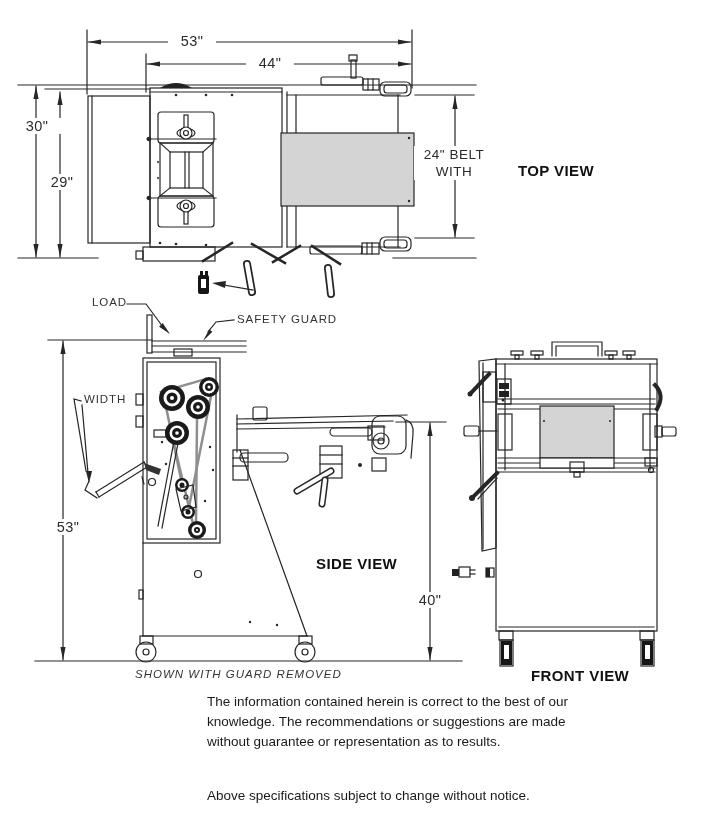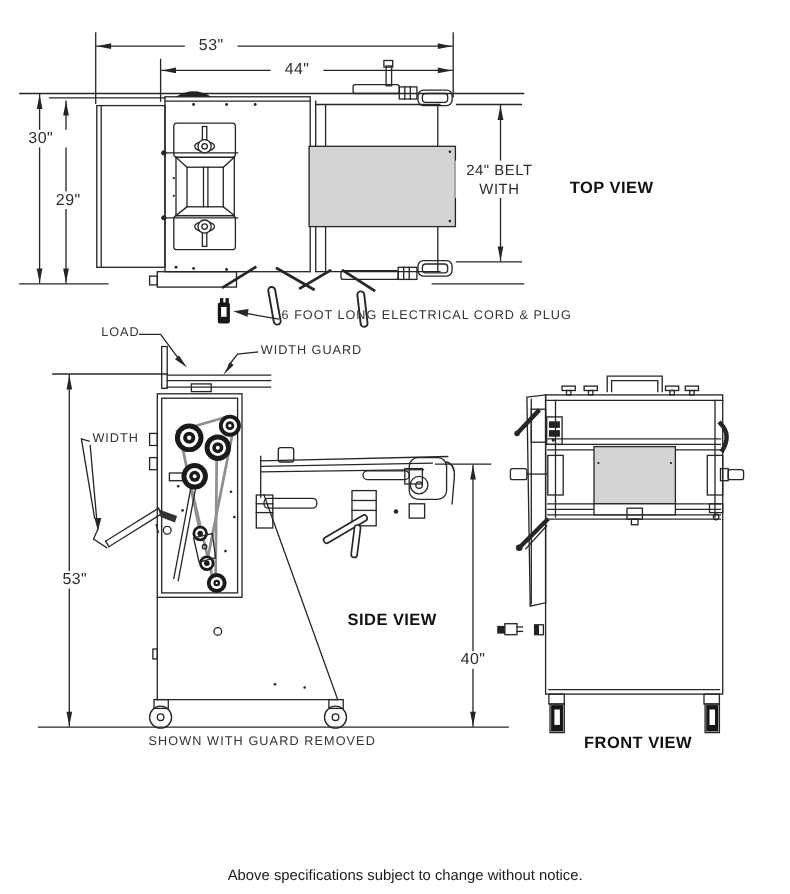--- a/index.html
+++ b/index.html
@@ -3,21 +3,21 @@
 <meta charset="utf-8">
 <style>
   html,body{margin:0;padding:0;background:#fff;}
   .canvas{position:relative;width:718px;height:813px;background:#ffffff;overflow:hidden;
           font-family:"Liberation Sans",sans-serif;color:#222;}
   svg{position:absolute;left:0;top:0;}
   .lbl{position:absolute;white-space:nowrap;}
   .dim{font-size:14.5px;letter-spacing:.4px;color:#2b2b2b;background:#fff;text-align:center;padding:0 2px;}
   .anno{font-size:11.5px;letter-spacing:.9px;color:#333;}
   .viewlabel{font-size:15px;font-weight:bold;letter-spacing:.4px;color:#111;}
-  .caption{font-size:11.5px;letter-spacing:1px;color:#333;}
+  .caption{font-size:11.5px;letter-spacing:1px;color:#333;font-style:italic;}
   .para{position:absolute;font-size:13.5px;line-height:20px;color:#1a1a1a;white-space:normal;}
   .beltlbl{position:absolute;text-align:center;background:#fff;font-size:13.5px;letter-spacing:.5px;color:#2b2b2b;line-height:17px;}
 </style>
 </head>
 <body>
 
 <div class="canvas">
 
 <svg width="718" height="813" viewBox="0 0 718 813" stroke="#262626" stroke-width="1.2" fill="none" stroke-linecap="square">
 
@@ -372,27 +372,27 @@
 <div class="lbl dim" style="left:13px;top:118px;width:44px;">30"</div>
 <div class="lbl dim" style="left:38px;top:174px;width:44px;">29"</div>
 
 <div class="beltlbl" style="left:414px;top:146px;width:80px;">
   <div>24" BELT</div>
   <div>WITH</div>
 </div>
 
 <div class="lbl viewlabel" style="left:502px;top:162px;margin-left:16px;">TOP VIEW</div>
 
-<div class="lbl anno" style="left:256px;top:281px;">6 FOOT LONG ELECTRICAL CORD &amp; PLUG</div>
 <div class="lbl anno" style="left:92px;top:296px;text-align:center;">LOAD</div>
-<div class="lbl anno" style="left:237px;top:313px;">WIDTH GUARD</div>
+<div class="lbl anno" style="left:237px;top:313px;">SAFETY GUARD</div>
 <div class="lbl anno" style="left:84px;top:393px;">WIDTH</div>
 
 <div class="lbl dim" style="left:44px;top:519px;width:44px;">53"</div>
 <div class="lbl viewlabel" style="left:316px;top:555px;">SIDE VIEW</div>
 <div class="lbl dim" style="left:406px;top:592px;width:44px;">40"</div>
 <div class="lbl caption" style="left:135px;top:668px;">SHOWN WITH GUARD REMOVED</div>
 
 <div class="lbl viewlabel" style="left:531px;top:667px;text-align:center;">FRONT VIEW</div>
 
+<div class="para" style="left:207px;top:692px;width:398px;">The information contained herein is correct to the best of our knowledge. The recommendations or suggestions are made without guarantee or representation as to results.</div>
 <div class="para" style="left:207px;top:786px;width:430px;">Above specifications subject to change without notice.</div>
 
 </div>
 
 </body></html>

